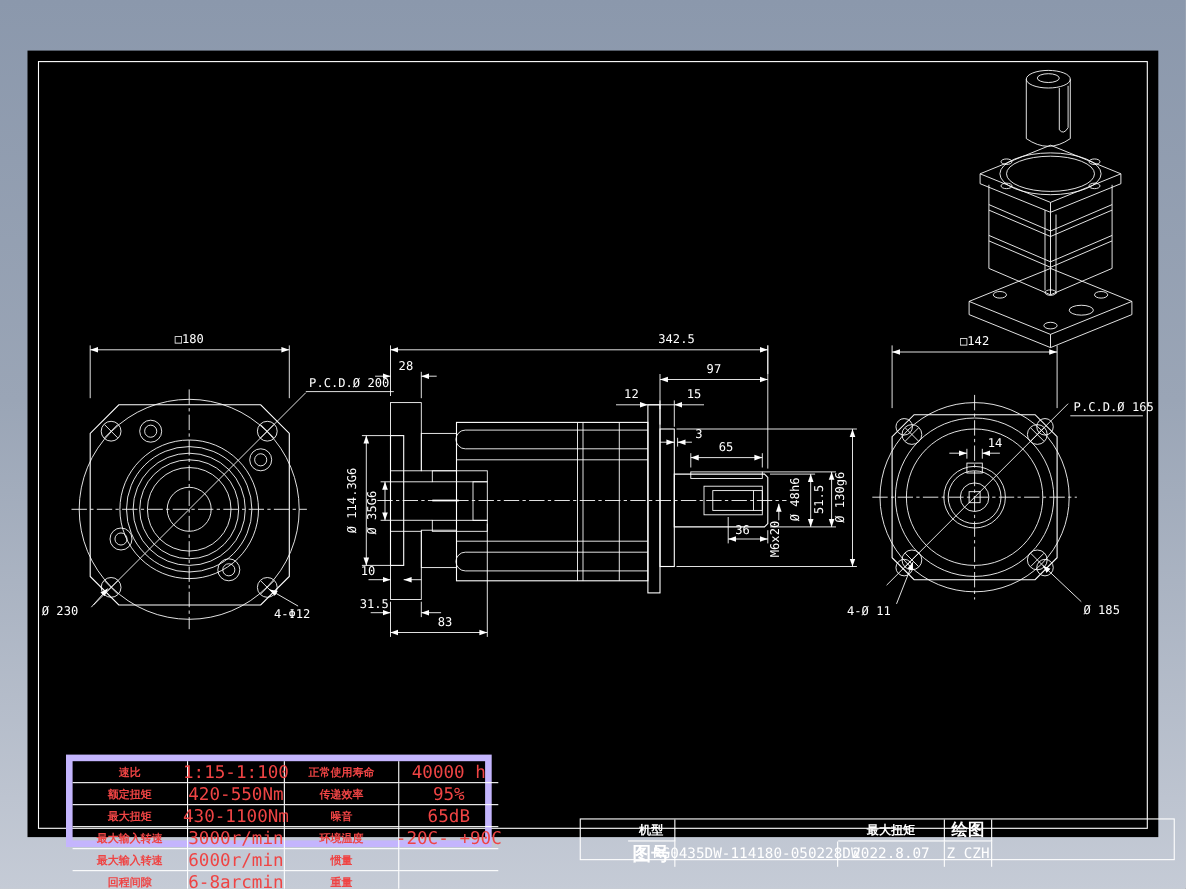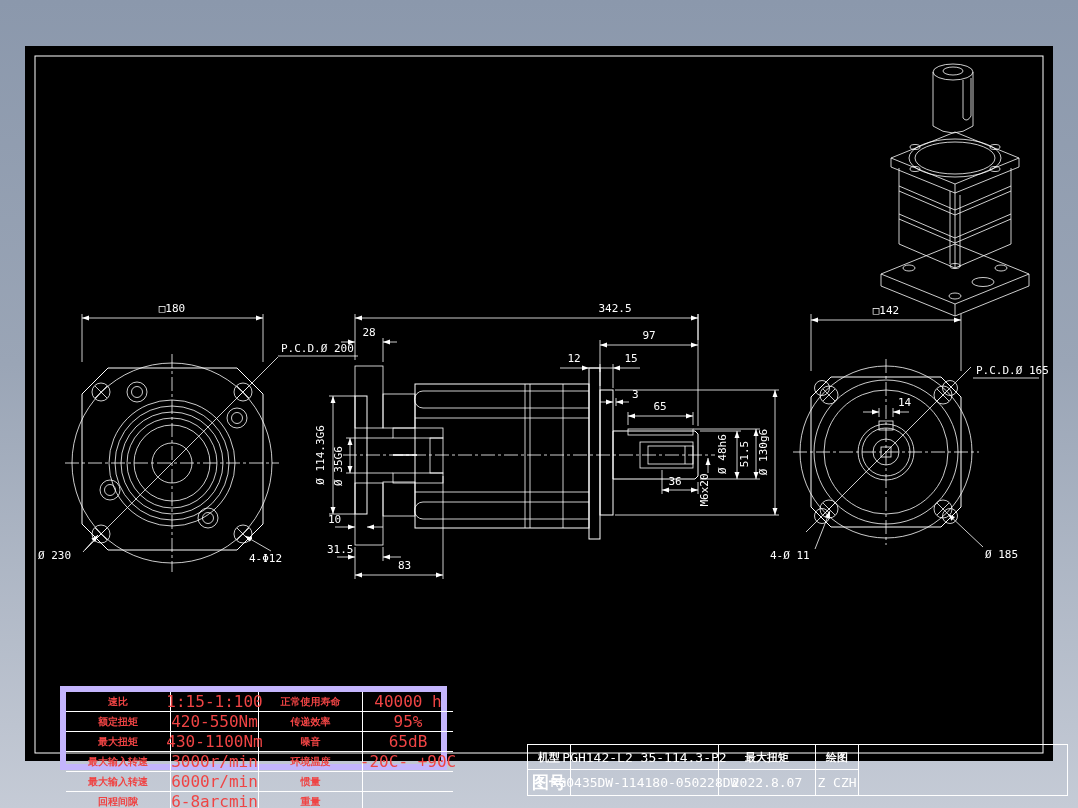--- a/index.html
+++ b/index.html
@@ -22,23 +22,23 @@
     display:grid;grid-template-columns:105px 88px 104px 90px;grid-template-rows:repeat(6,1fr);
     border:6px solid #c4b5fd;box-sizing:border-box;color:#ef4444;
   }
   #spec .c{border-right:1px solid #fff;border-bottom:1px solid #fff;display:flex;align-items:center;justify-content:center;overflow:visible;box-sizing:border-box;}
   #spec .c:nth-child(4n){border-right:none;}
   #spec .c:nth-last-child(-n+4){border-bottom:none;}
   .zhl{font-family:"Liberation Sans",sans-serif;font-weight:bold;font-size:10px;white-space:nowrap;}
   .val{font-size:16px;white-space:nowrap;}
   
   #tblock{
-    position:absolute;left:502px;top:698px;width:541px;height:52px;
+    position:absolute;left:502px;top:698px;width:541px;height:38px;
     display:grid;grid-template-columns:43px 148px 97px 43px 210px;grid-template-rows:1fr 1fr;
-    border:1px solid #fff;box-sizing:border-box;color:#fff;
+    border:1px solid #fff;box-sizing:border-box;color:#fff;padding-left:43px;
   }
   #tblock .c{border-right:1px solid #fff;border-bottom:1px solid #fff;display:flex;align-items:center;justify-content:center;box-sizing:border-box;overflow:visible;}
   #tblock .nb{border-bottom:none;}
   #tblock .nr{border-right:none;}
   #tblock .big{grid-column:5;grid-row:1/span 2;font-family:"Liberation Sans",sans-serif;font-weight:bold;font-size:20px;letter-spacing:3px;white-space:nowrap;}
   #tblock .mono{font-size:13px;white-space:nowrap;z-index:2;}
 </style>
 </head>
 <body>
 
@@ -354,23 +354,22 @@
       <div class="c val"></div>
 
       <div class="c zhl">回程间隙</div>
       <div class="c val">6-8arcmin</div>
       <div class="c zhl">重量</div>
       <div class="c val"></div>
     </div>
 
     <div id="tblock">
       <div class="c zhl" style="grid-column:1;grid-row:1;font-size:11px">机型</div>
-      <div class="c mono" style="grid-column:2;grid-row:1">PGH142-L2 35-114.3-P2</div>
       <div class="c zhl" style="grid-column:3;grid-row:1;font-size:11px">最大扭矩</div>
-      <div class="c zhl" style="grid-column:4;grid-row:1;font-size:11px">绘图</div>
+      <div class="c zhl" style="grid-column:4;grid-row:1;font-size:15px">绘图</div>
 
       <div class="c zhl nb" style="grid-column:1;grid-row:2;font-size:17px">图号</div>
       <div class="c mono nb" style="grid-column:2;grid-row:2">RG0435DW-114180-050228DW</div>
       <div class="c mono nb" style="grid-column:3;grid-row:2">2022.8.07</div>
       <div class="c mono nb" style="grid-column:4;grid-row:2">Z CZH</div>
 
     </div>
 
   </div>
 </div>

